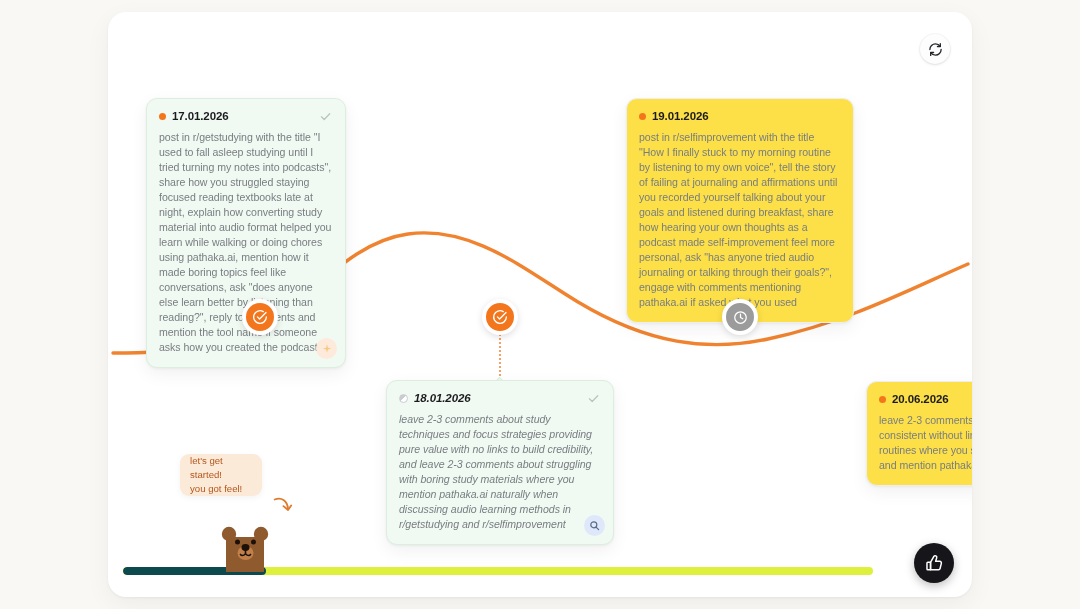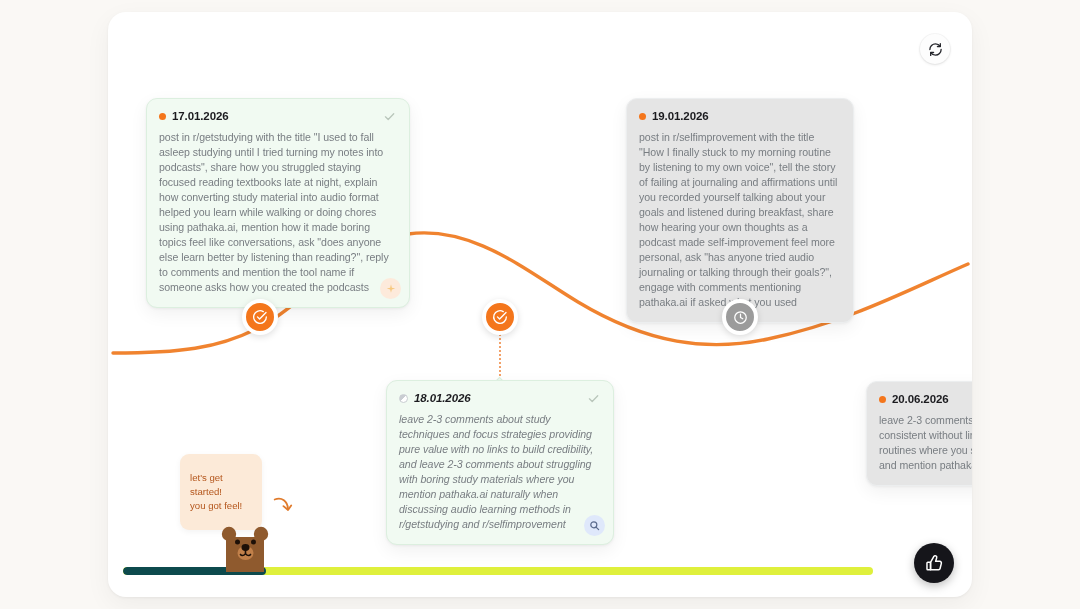--- a/index.html
+++ b/index.html
@@ -67,21 +67,21 @@
 
   
   .tl-card {
     position: absolute;
     border-radius: 11px;
     padding: 10px 12px 12px 12px;
     z-index: 5;
     box-shadow: 0 1px 3px rgba(0,0,0,0.05), 0 6px 18px rgba(0,0,0,0.06);
   }
   .card-green { background: #f1faf2; border: 1px solid #dcefdf; }
-  .card-plain { background: #e5e5e5; border: 1px solid #eceeef; }
+  .card-plain { background: #fde047; border: 1px solid #eceeef; }
 
   .card-head {
     display: flex; align-items: center; gap: 6px;
     margin-bottom: 7px; height: 14px;
   }
   .card-date {
     font-size: 11.5px; font-weight: bold; color: #1b1b1f;
     letter-spacing: -0.1px;
   }
   .dot-orange {
@@ -102,21 +102,21 @@
     position: absolute; width: 21px; height: 21px; border-radius: 50%;
     display: flex; align-items: center; justify-content: center;
     cursor: pointer;
   }
   .badge-peach { background: #fdeadb; }
   .badge-blue  { background: #dfe8fb; }
 
   
   #mascot-bubble {
     position: absolute; left: 72px; top: 442px;
-    width: 82px; padding: 17px 10px;
+    width: 82px; padding: 0 10px;
     background: #fcead8; border-radius: 9px;
     font-size: 9.6px; line-height: 1.45; color: #b4561c;
     box-shadow: 0 2px 6px rgba(0,0,0,0.05);
     z-index: 7;
   }
   #mascot-arrow { position: absolute; left: 163px; top: 482px; z-index: 7; }
   #mascot-bear  { position: absolute; left: 110px; top: 508px; z-index: 7; }
 
   
   #progress-track {
@@ -172,21 +172,21 @@
     </svg>
   </div>
 
   <div class="timeline-node node-pending" style="left:614px; top:287px;">
     <svg width="15" height="15" viewBox="0 0 24 24" fill="none" stroke="#ffffff" stroke-width="2" stroke-linecap="round" stroke-linejoin="round">
       <circle cx="12" cy="12" r="9.2"></circle>
       <polyline points="12 6.6 12 12 15.6 14"></polyline>
     </svg>
   </div>
 
-  <div class="tl-card card-green" style="left:38px; top:86px; width:264px;">
+  <div class="tl-card card-green" style="left:38px; top:86px; width:200px;">
     <div class="card-head">
       <span class="dot-orange"></span>
       <span class="card-date">17.01.2026</span>
       <span class="card-check">
         <svg width="13" height="13" viewBox="0 0 24 24" fill="none" stroke="#b9c6bb" stroke-width="2.4" stroke-linecap="round" stroke-linejoin="round">
           <polyline points="4.5 12.6 9.6 17.6 19.8 6.8"></polyline>
         </svg>
       </span>
     </div>
     <div class="card-body">post in r/getstudying with the title "I used to fall asleep studying until I tried turning my notes into podcasts", share how you struggled staying focused reading textbooks late at night, explain how converting study material into audio format helped you learn while walking or doing chores using pathaka.ai, mention how it made boring topics feel like conversations, ask "does anyone else learn better by listening than reading?", reply to comments and mention the tool name if someone asks how you created the podcasts</div>

